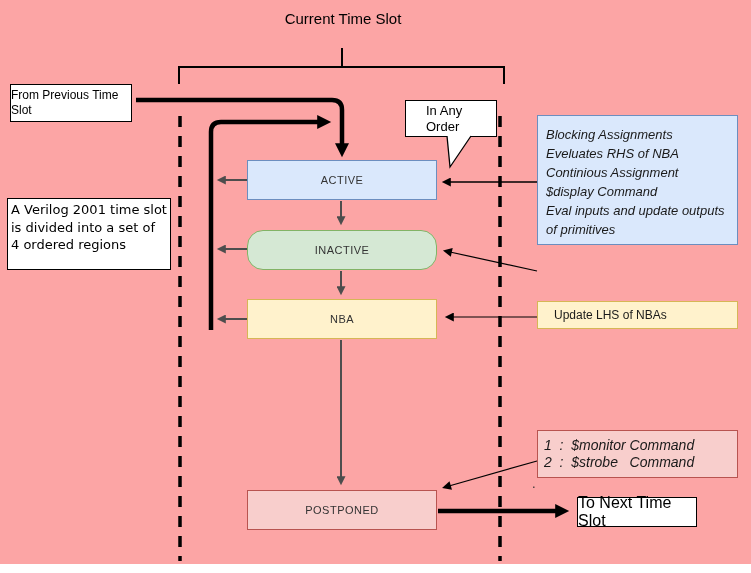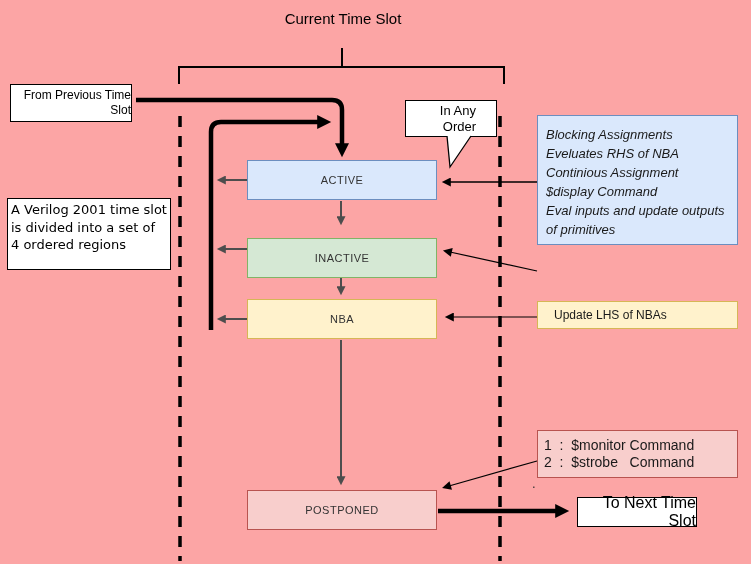--- a/index.html
+++ b/index.html
@@ -2,21 +2,21 @@
 <html><head>
 <meta charset="utf-8">
 <style>
   html,body{margin:0;padding:0;background:#fff;}
   #canvas{
     position:relative;width:751px;height:564px;background:#fca5a5;overflow:hidden;
     font-family:"Liberation Sans",sans-serif;color:#000;
   }
   .abs{position:absolute;box-sizing:border-box;}
   #connector-layer{position:absolute;left:0;top:0;z-index:1;}
-  .box{background:#fff;border:1.5px solid #000;display:flex;align-items:center;justify-content:center;text-align:right;z-index:2;}
+  .box{background:#fff;border:1.5px solid #000;display:flex;align-items:center;justify-content:center;text-align:left;z-index:2;}
   .region{border:1px solid;display:flex;align-items:center;justify-content:center;
           font-size:11px;color:#333;letter-spacing:.5px;z-index:2;}
   .region.blue{background:#dae8fc;border-color:#6c8ebf;}
   .region.green{background:#d5e8d4;border-color:#82b366;}
   .region.yellow{background:#fff2cc;border-color:#d6b656;}
   .region.red{background:#f8cecc;border-color:#b85450;}
   .note{border:1px solid;z-index:2;font-size:12px;color:#1a1a1a;}
   .note.blue{background:#dae8fc;border-color:#6c8ebf;font-style:italic;}
   .note.green{background:#d5e8d4;border-color:#82b366;}
   .note.yellow{background:#fff2cc;border-color:#d6b656;}
@@ -29,24 +29,24 @@
   #in-any-order-box{left:405px;top:100px;width:92px;height:37px;font-size:13px;line-height:16px;}
   #in-any-order-box .wrapbox{width:50px;}
   #callout-pointer{left:440px;top:135px;z-index:3;}
   #annotation-active{left:537px;top:115px;width:201px;height:130px;
        font-size:13px;line-height:19px;padding:9px 0 0 8px;white-space:pre-line;}
   #annotation-inactive{left:537px;top:260px;width:201px;height:29px;
        display:flex;align-items:center;padding-left:2px;}
   #annotation-nba{left:537px;top:301px;width:201px;height:28px;
        display:flex;align-items:center;padding-left:16px;}
   #annotation-postponed{left:537px;top:430px;width:201px;height:48px;
-       font-size:14px;line-height:16.5px;padding:6px 0 0 6px;white-space:pre-wrap;}
+       font-size:14px;line-height:16.5px;padding:6px 0 0 6px;white-space:pre-wrap;font-style:italic;}
   #stray-mark{left:532px;top:476px;font-size:13px;color:#333;z-index:2;}
   #active-box{left:247px;top:160px;width:190px;height:40px;}
-  #inactive-box{left:247px;top:238px;width:190px;height:40px;}
+  #inactive-box{left:247px;top:230px;width:190px;height:40px;border-radius:16px;}
   #nba-box{left:247px;top:299px;width:190px;height:40px;}
   #postponed-box{left:247px;top:490px;width:190px;height:40px;}
   #to-next-box{left:577px;top:497px;width:120px;height:30px;font-size:16px;}
 </style>
 </head>
 <body>
 
 <div id="canvas">
 
   <svg id="connector-layer" width="751" height="573" viewBox="0 0 751 573">

